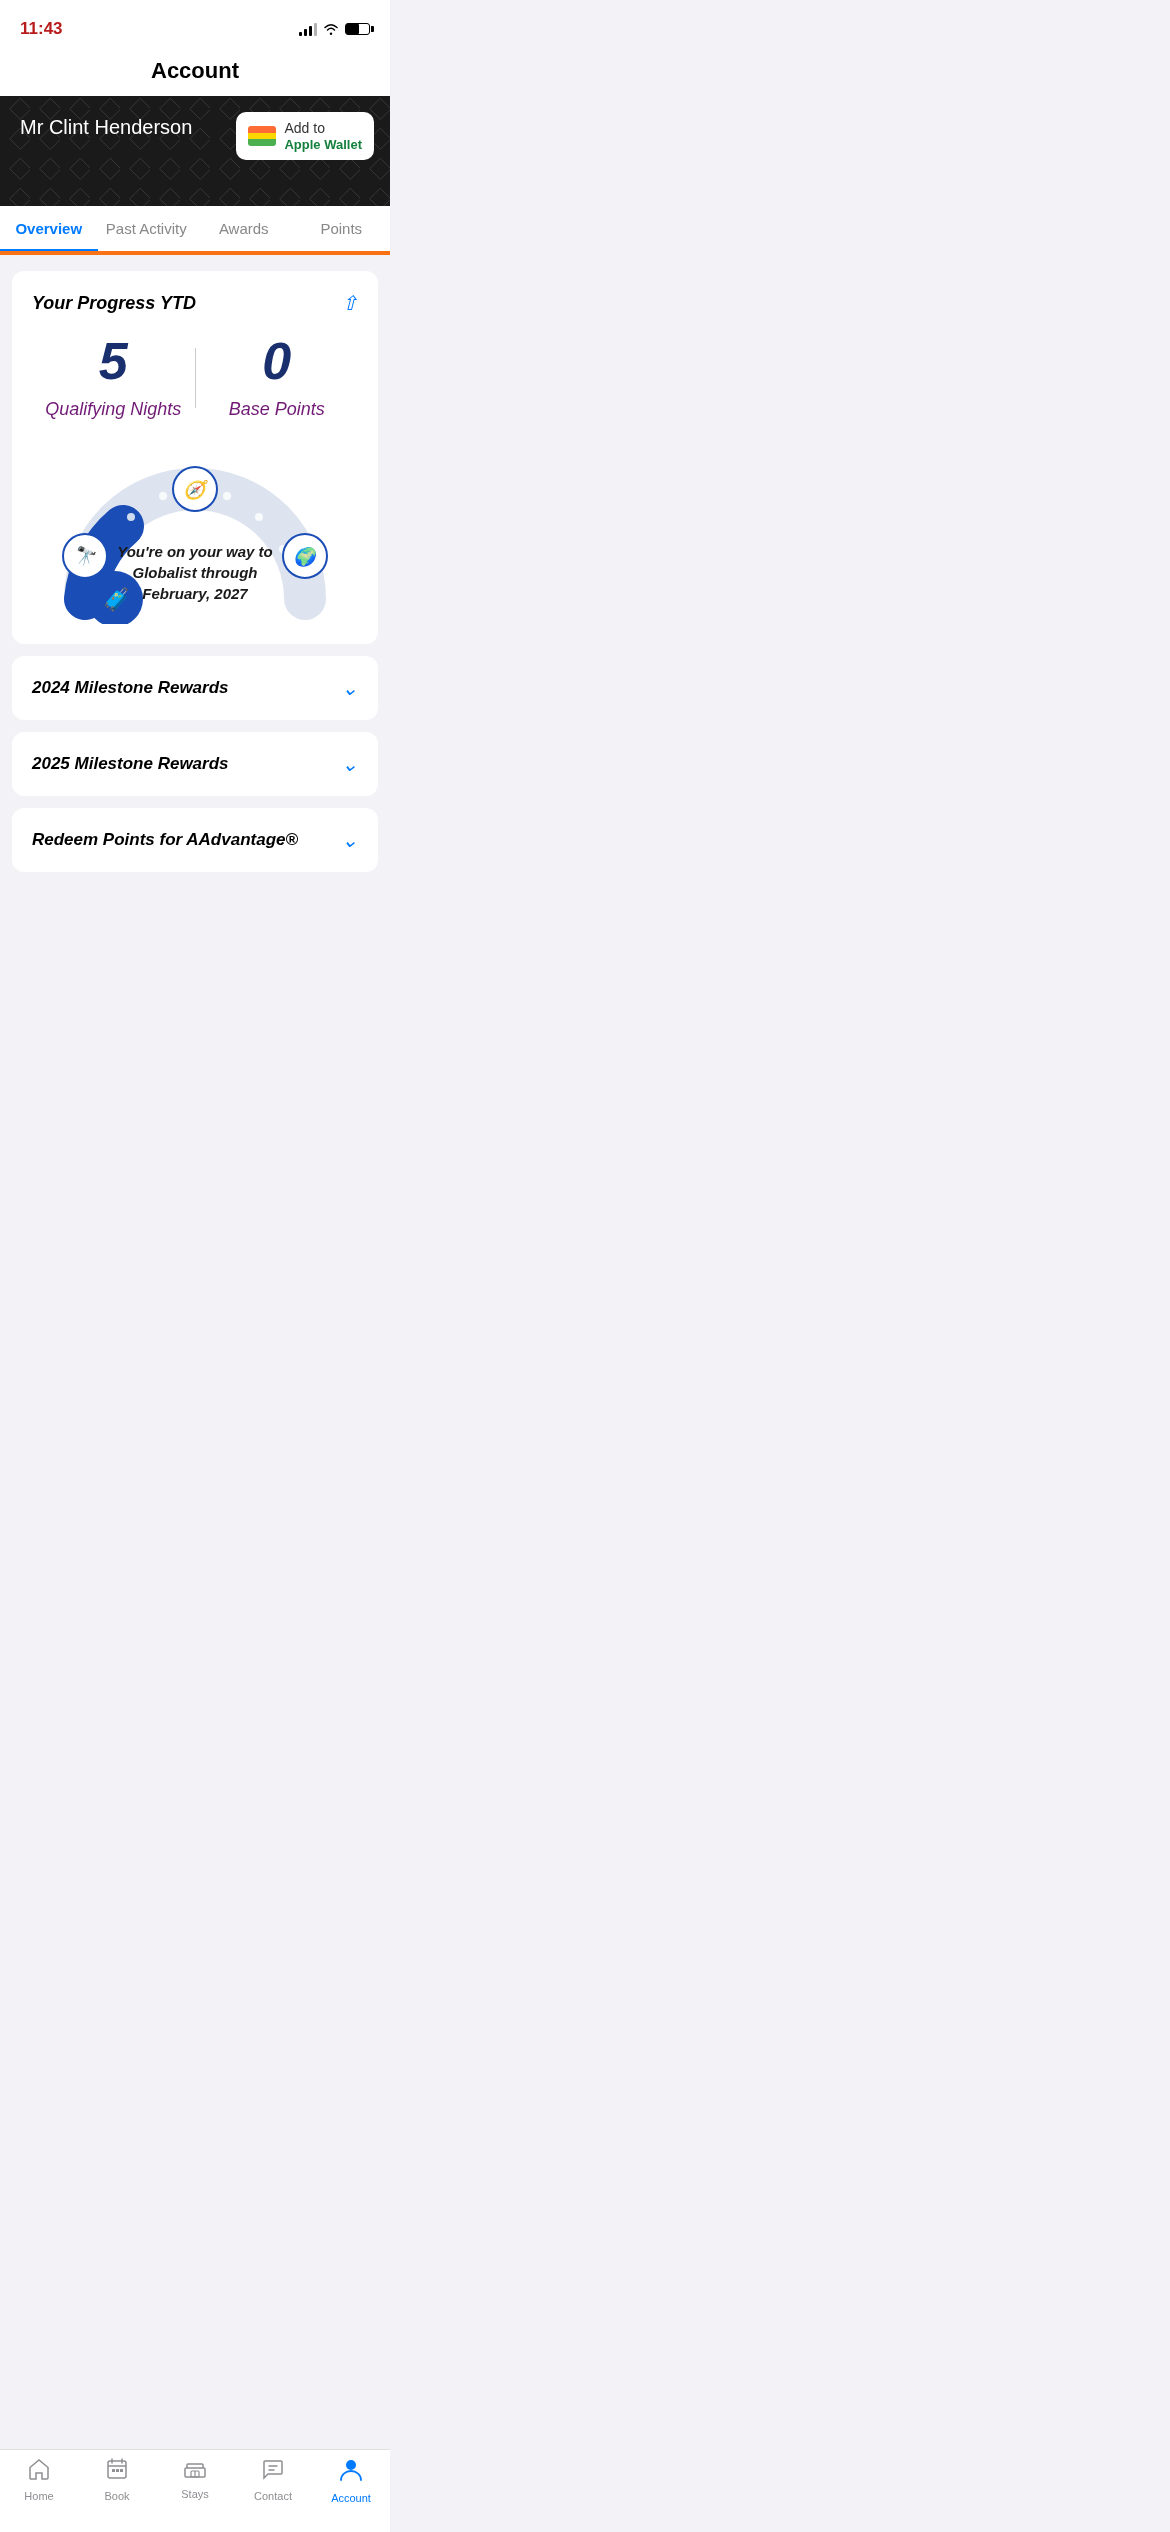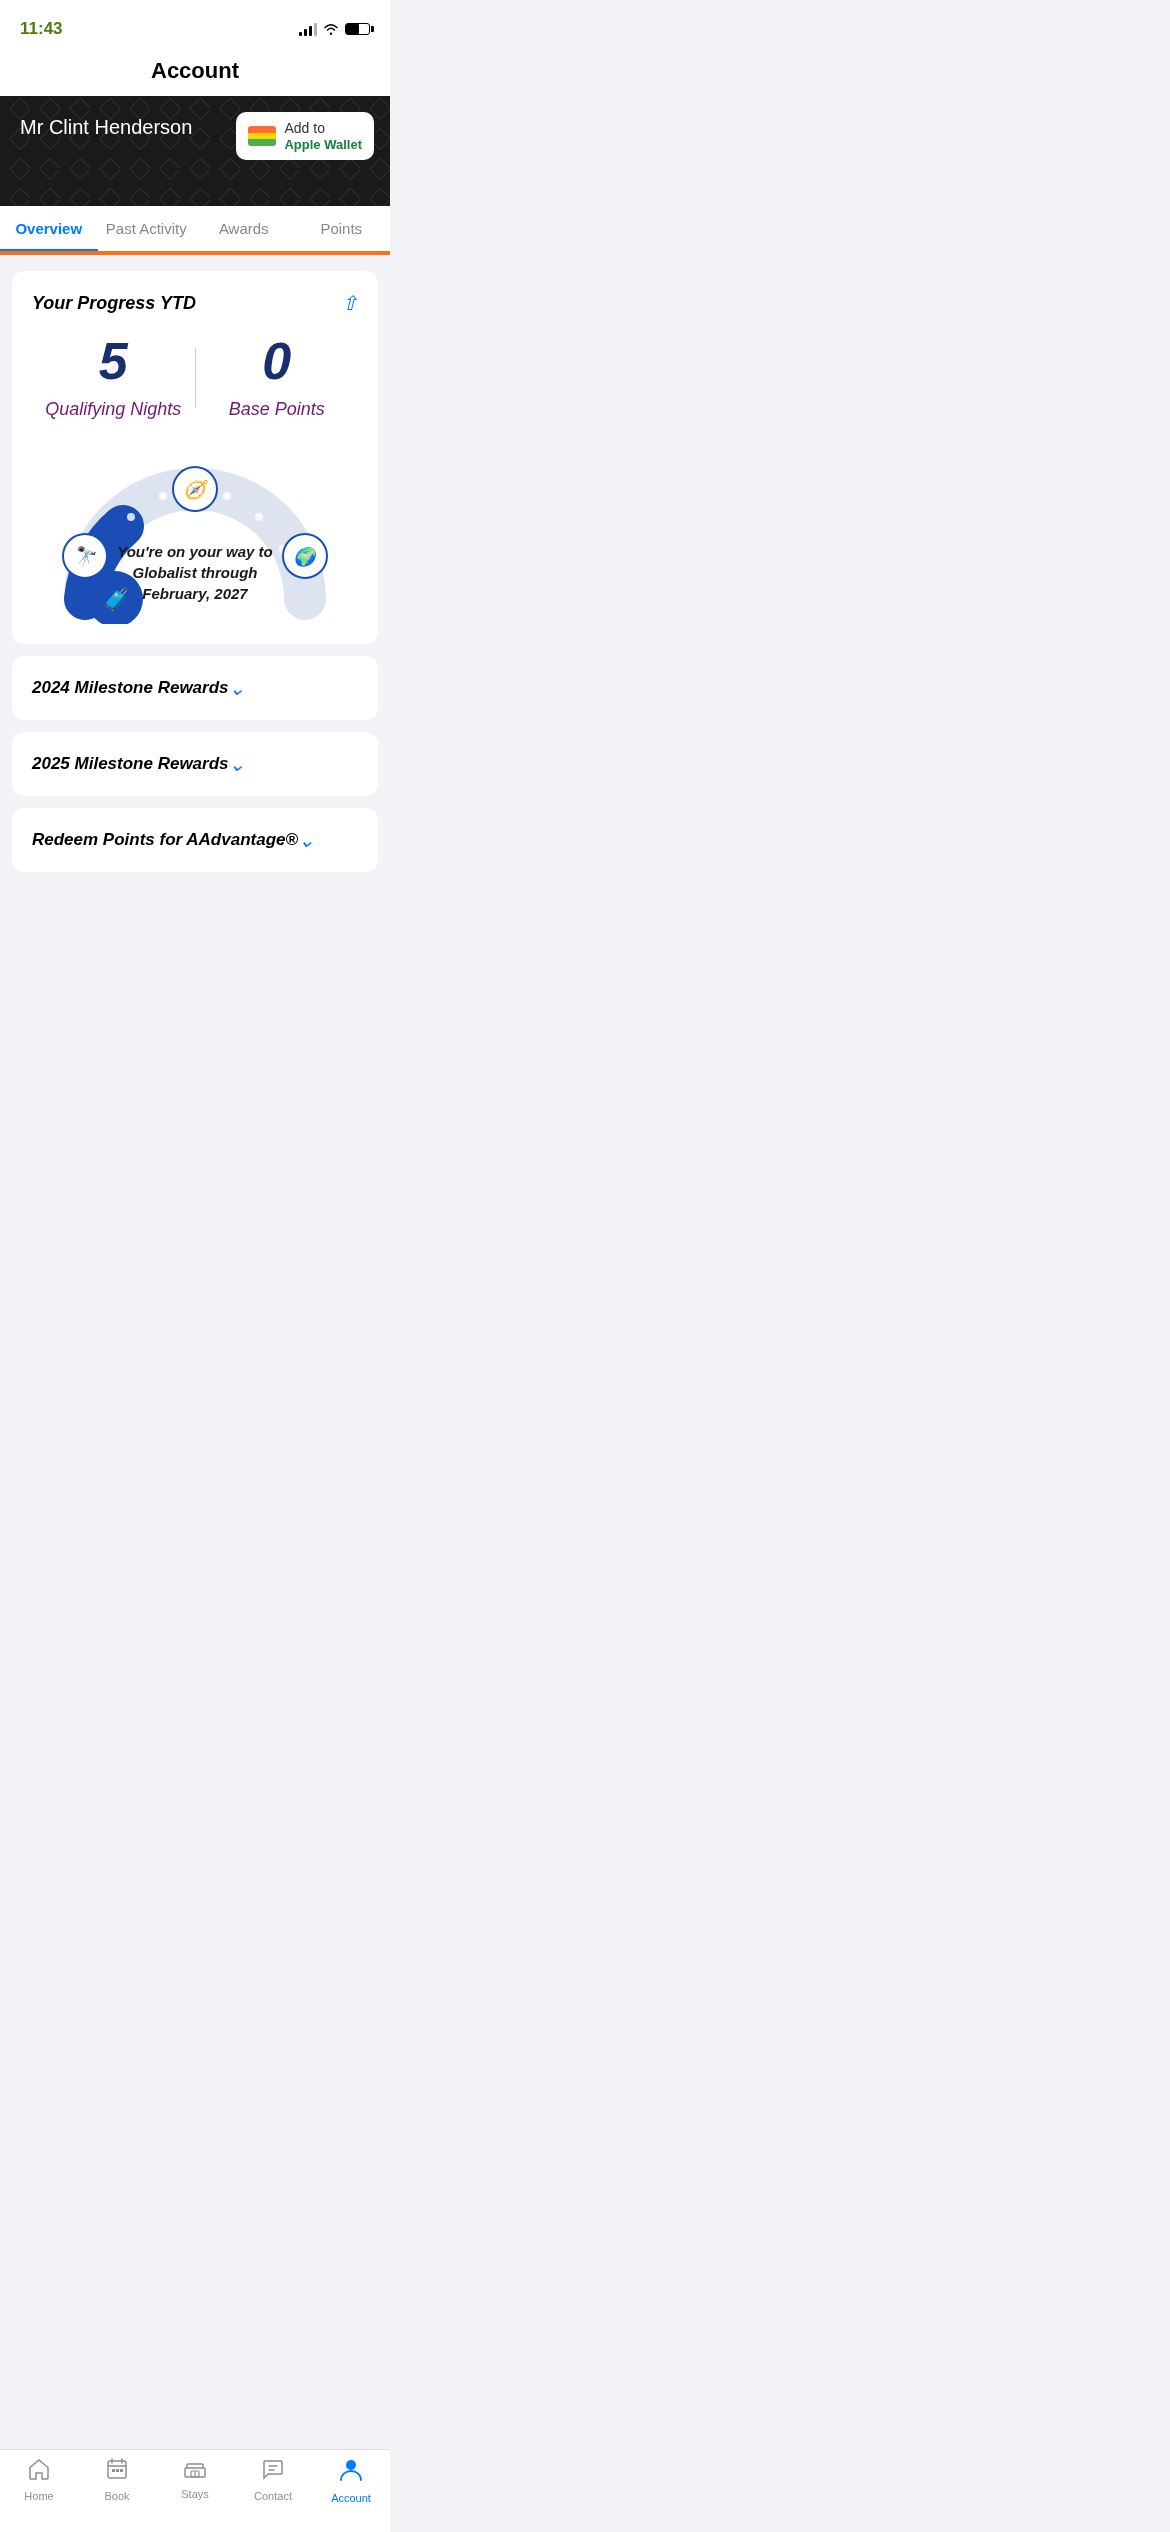--- a/index.html
+++ b/index.html
@@ -18,21 +18,21 @@
       background: #fff;
       display: flex;
       justify-content: space-between;
       align-items: center;
       padding: 14px 20px 6px;
       height: 50px;
     }
     .status-time {
       font-size: 17px;
       font-weight: 600;
-      color: #4d7c0f;
+      color: #b91c1c;
     }
     .status-icons {
       display: flex;
       align-items: center;
       gap: 6px;
     }
     .signal-bars {
       display: flex;
       align-items: flex-end;
       gap: 2px;
@@ -272,21 +272,21 @@
       white-space: nowrap;
     }
 
     
     .accordion-item {
       background: #fff;
       border-radius: 12px;
       margin-bottom: 12px;
       padding: 20px;
       display: flex;
-      justify-content: flex-start;
+      justify-content: space-between;
       align-items: center;
       cursor: pointer;
     }
     .accordion-title {
       font-size: 17px;
       font-weight: 600;
       color: #000;
     }
     .chevron-down {
       color: #007aff;

